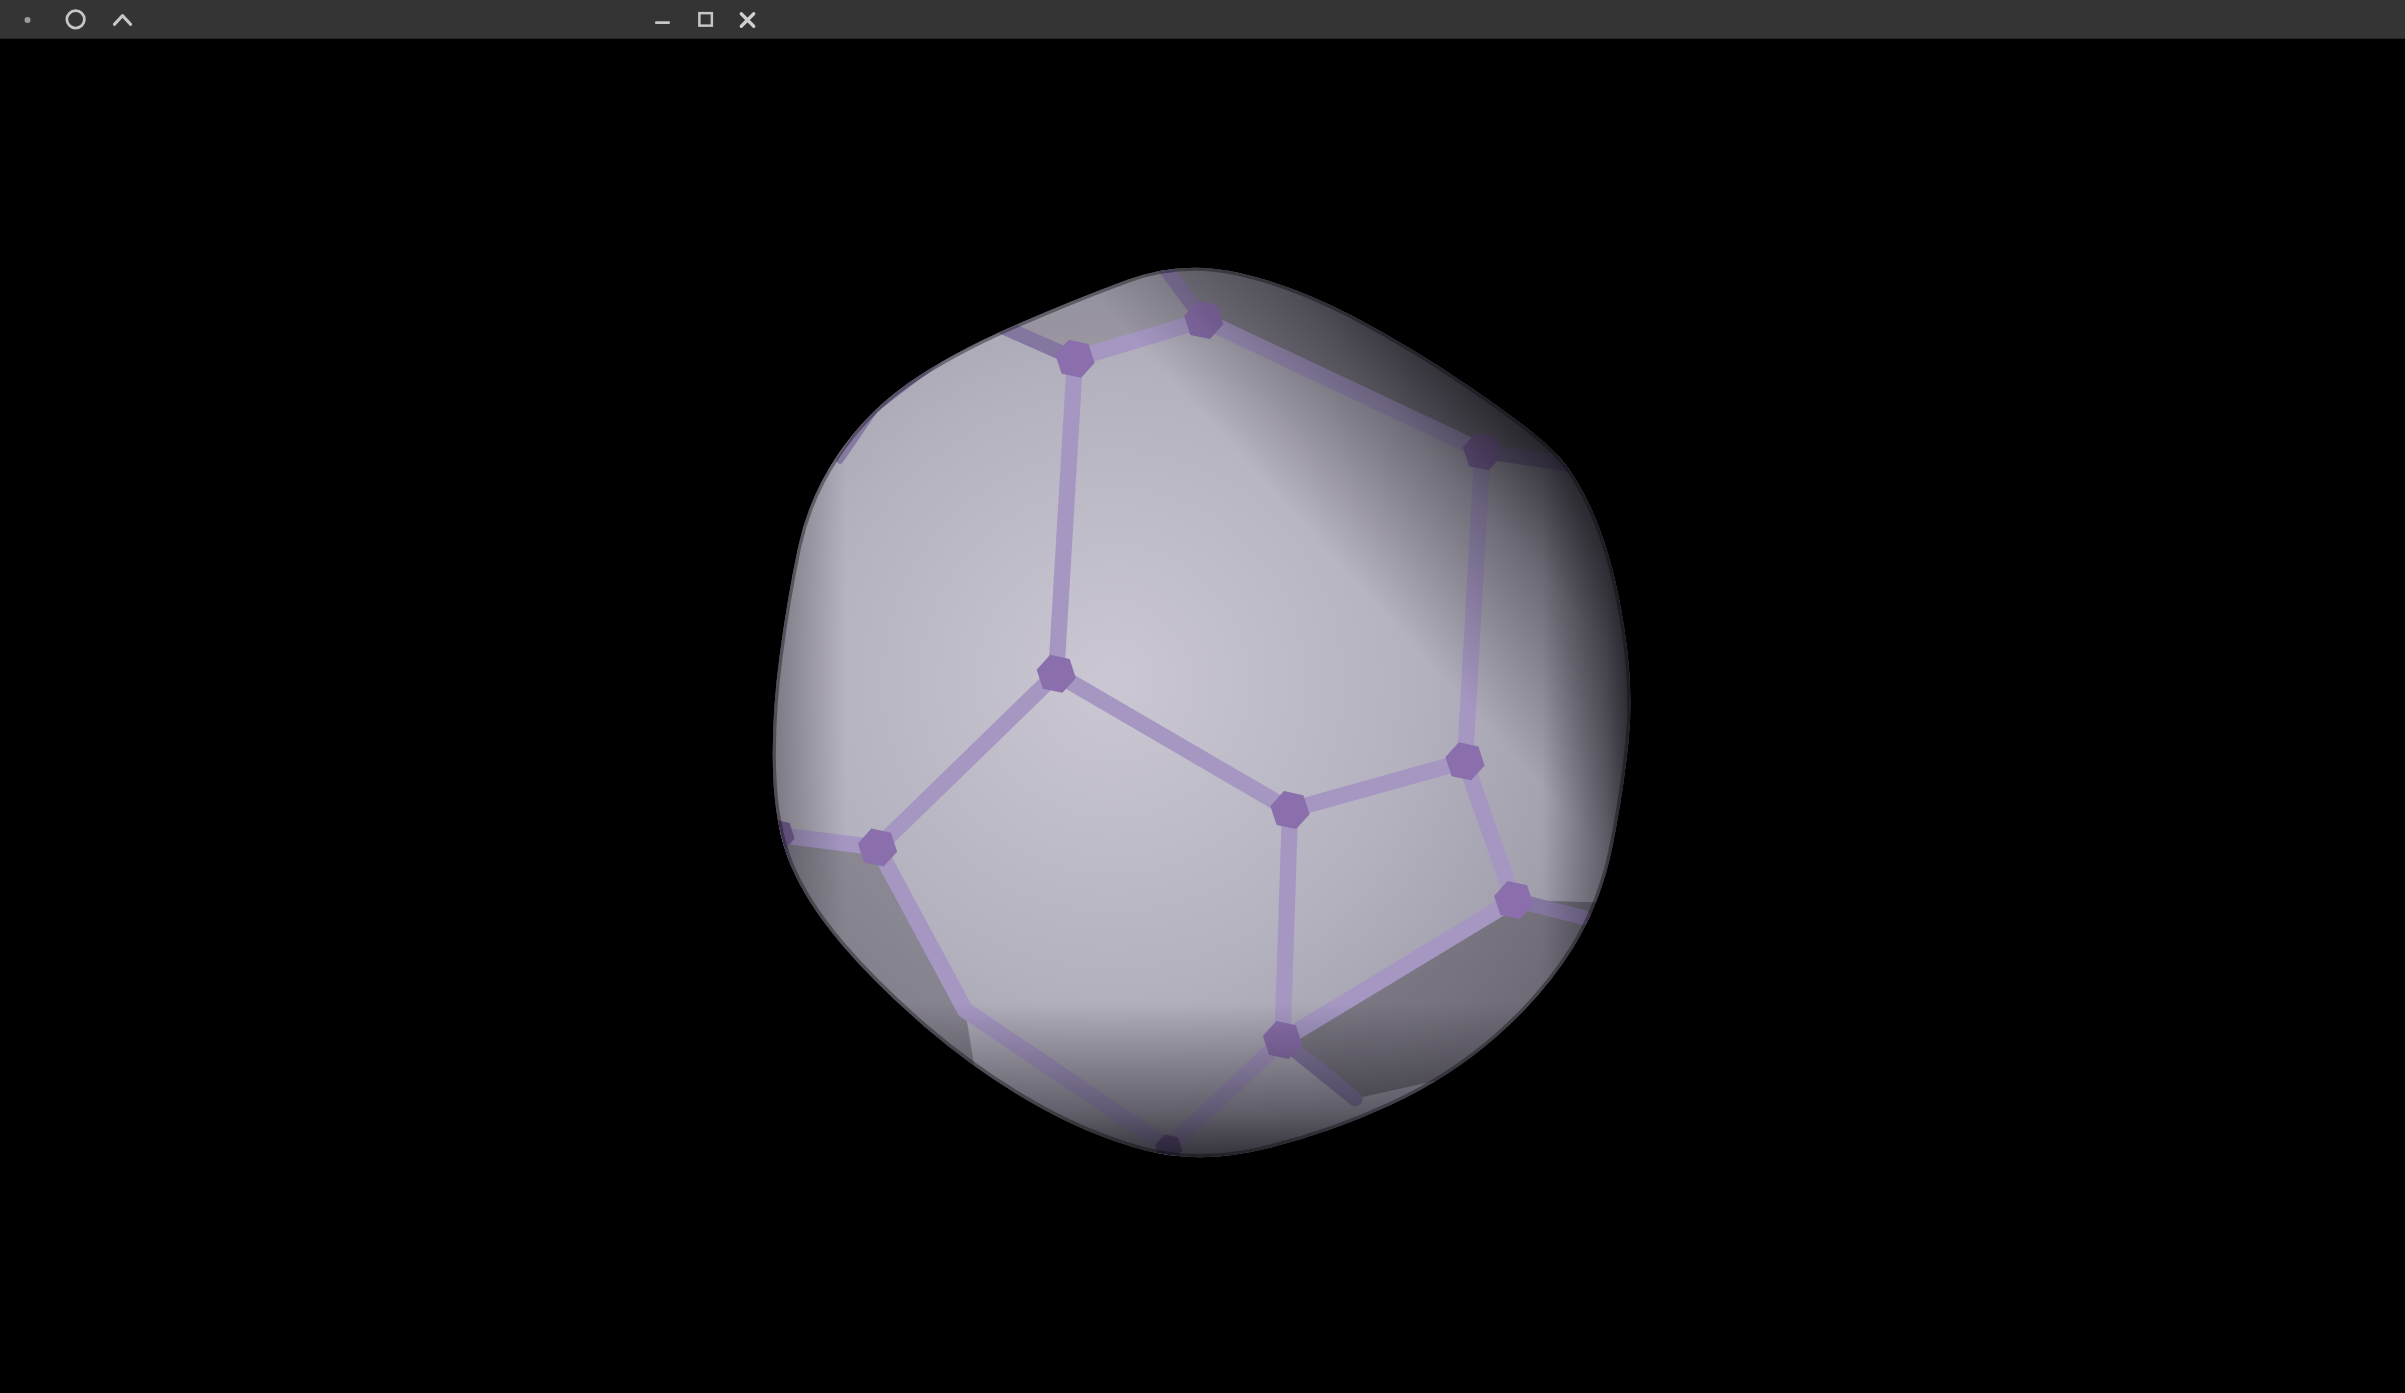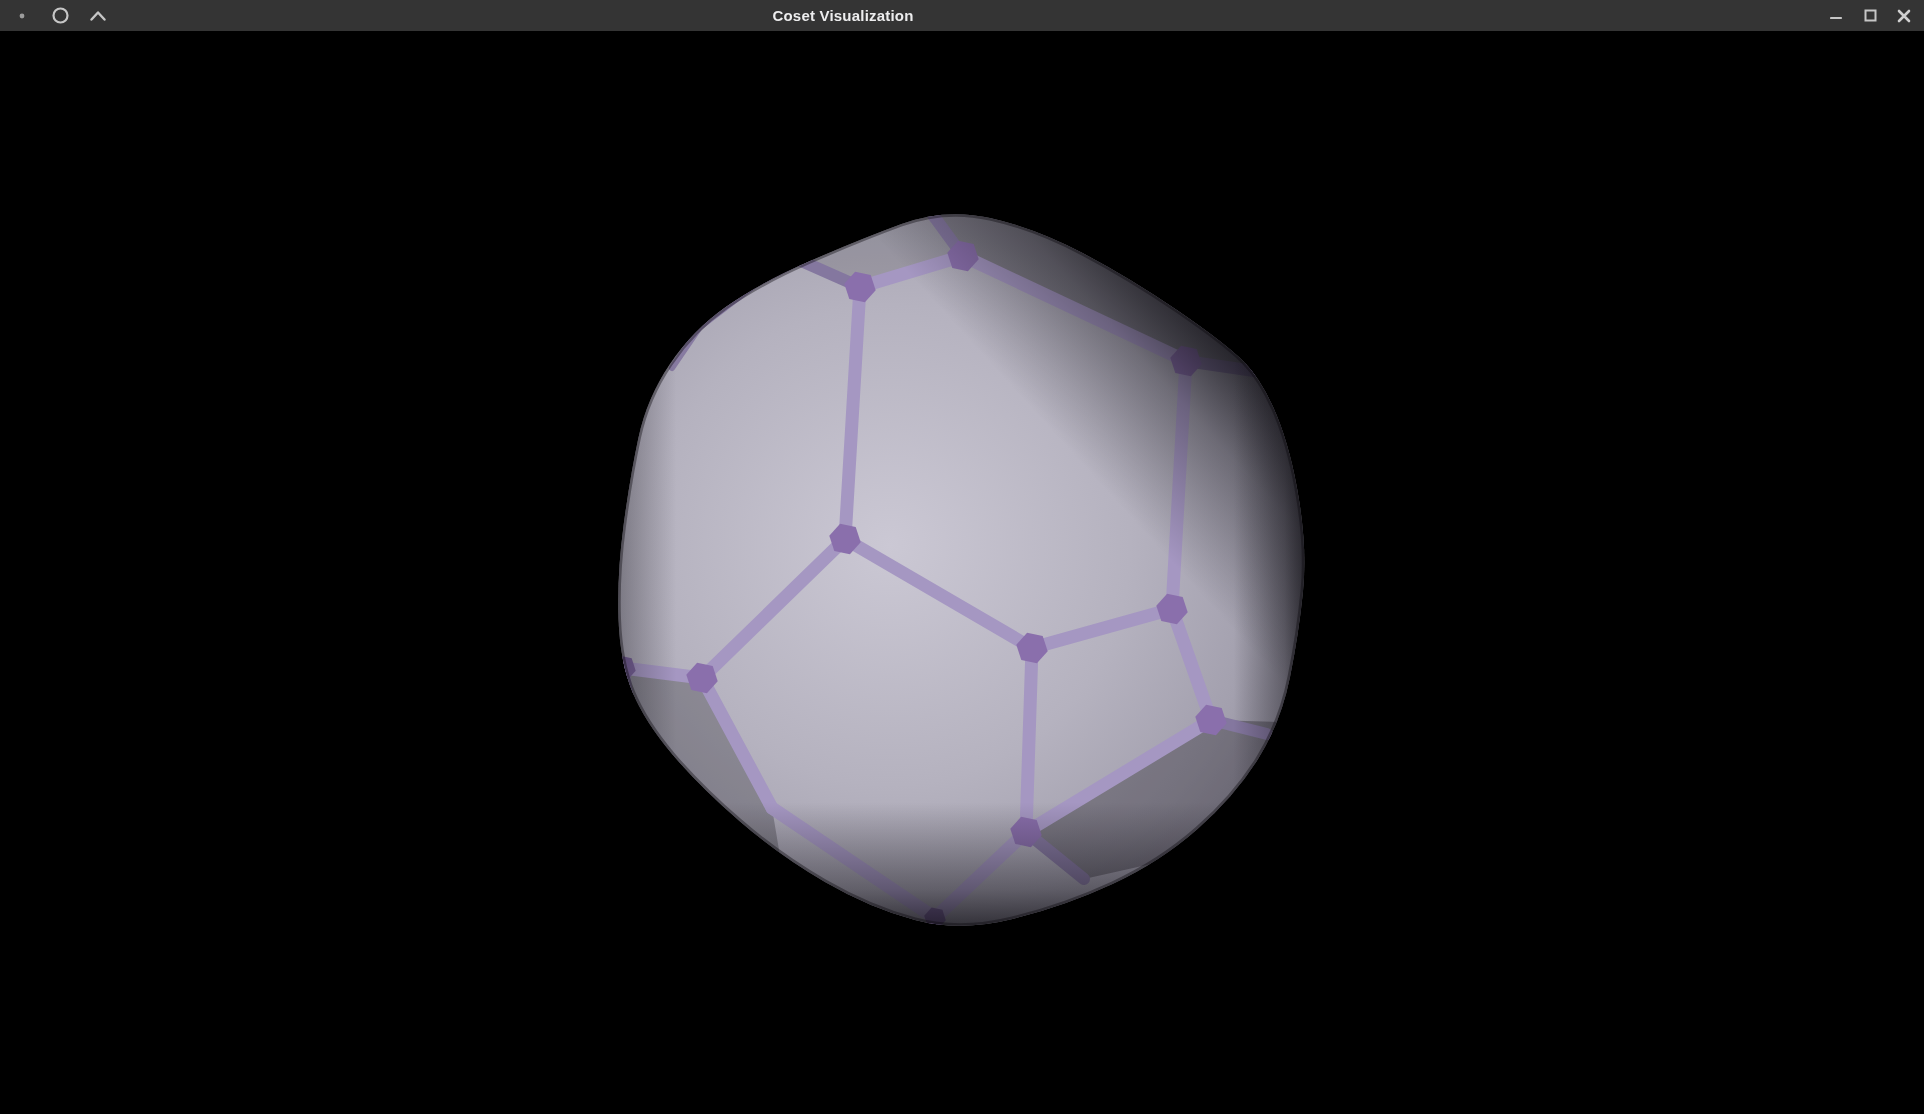--- a/index.html
+++ b/index.html
@@ -121,21 +121,20 @@
       <svg width="17" height="17">
           <circle cx="8.5" cy="8.5" r="7" fill="none" stroke="#c6c6c6" stroke-width="2.2"></circle>
         </svg>
     </span>
     <span class="tb-btn">
       <svg width="16" height="10">
           <polyline points="1.5,8.5 8,1.5 14.5,8.5" fill="none" stroke="#c6c6c6" stroke-width="2.4" stroke-linecap="round" stroke-linejoin="round"></polyline>
         </svg>
     </span>
   </div>
-  <div class="tb-title">Coset Visualization</div>
   <div class="tb-right">
     <span class="tb-btn">
       <svg width="13" height="13">
           <line x1="1" y1="9" x2="11" y2="9" stroke="#c6c6c6" stroke-width="2.2" stroke-linecap="round"></line>
         </svg>
     </span>
     <span class="tb-btn">
       <svg width="13" height="13">
           <rect x="1.5" y="1.5" width="10" height="10" fill="none" stroke="#c6c6c6" stroke-width="2"></rect>
         </svg>

